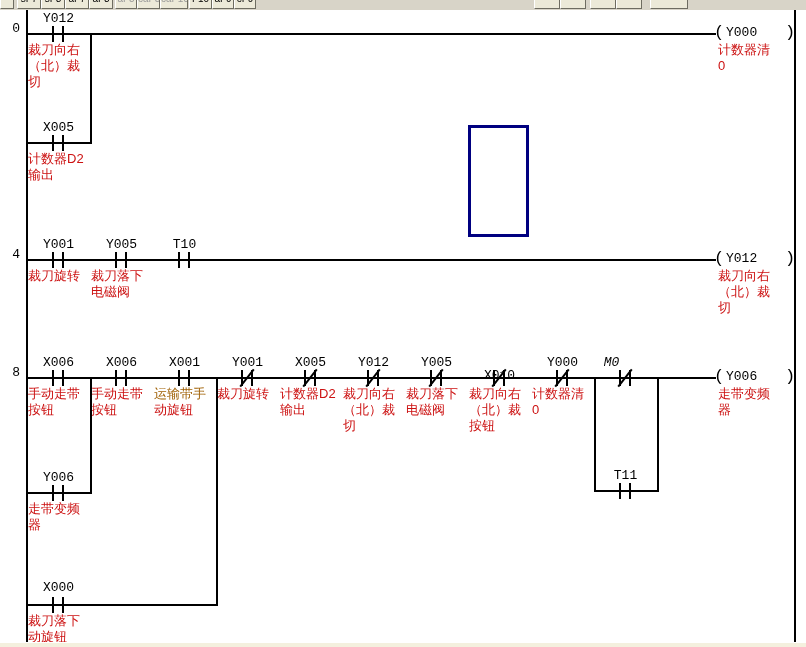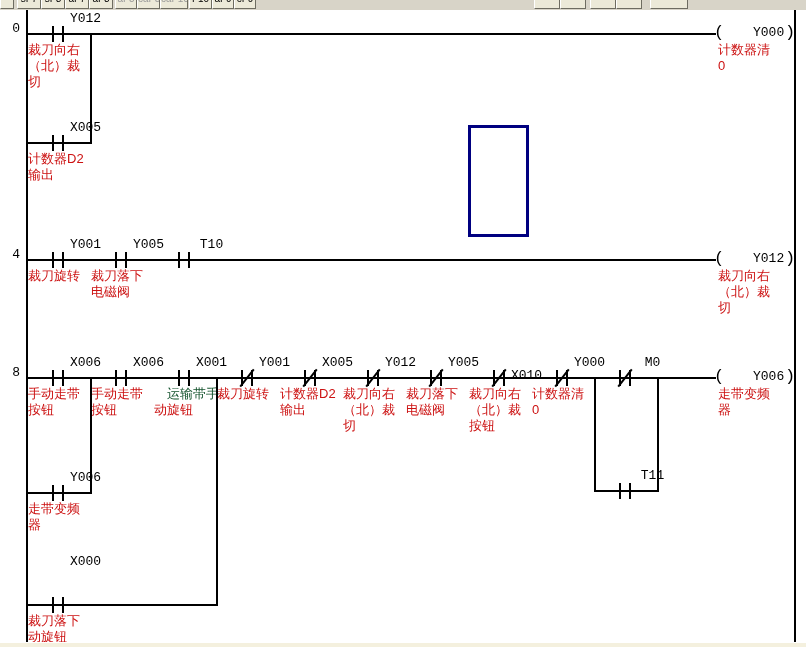--- a/index.html
+++ b/index.html
@@ -8,21 +8,21 @@
     overflow:hidden;font-family:"Liberation Sans",sans-serif;
     -webkit-font-smoothing:none;
   }
   .mono{font-family:"Liberation Mono","DejaVu Sans Mono",monospace;}
   #toolbar{position:absolute;left:0;top:0;width:806px;height:10px;overflow:hidden;
     border-bottom:1px solid #9c9a8e;}
   .tbtn{position:absolute;top:-12px;height:21px;box-sizing:border-box;
     border:1px solid;border-color:#ffffff #6e6c61 #6e6c61 #ffffff;
     font-size:10px;text-align:center;line-height:19px;overflow:hidden;
     font-family:"Liberation Sans",sans-serif;}
-  .devname{position:absolute;font-size:13px;text-align:center;color:#000;padding-left:27px;}
+  .devname{position:absolute;font-size:13px;text-align:center;color:#000;}
   .comm{position:absolute;font-size:13px;white-space:nowrap;line-height:16px;}
   .step{position:absolute;font-size:13px;color:#000;text-align:right;}
   .coilpar{position:absolute;font-size:17px;color:#000;}
 </style>
 </head>
 <body>
 
 <div id="screen">
   <div id="toolbar" style="background: rgb(216, 212, 200);">
       <div class="tbtn" style="left: 0px; width: 14px; background: rgb(236, 233, 216); color: rgb(0, 0, 0);"></div>
@@ -113,21 +113,21 @@
       <div style="position: absolute; left: 35px; top: 5px; width: 2px; height: 16px; background: rgb(0, 0, 0);"></div>
     </div>
     <div class="devname mono" style="left: 90px; top: 355px; width: 63px;">X006</div>
     <div class="comm" style="left: 91px; top: 386px; color: rgb(204, 17, 17);">手动走带</div>
     <div class="comm" style="left: 91px; top: 402px; color: rgb(204, 17, 17);">按钮</div>
     <div style="position: absolute; left: 153px; top: 365px; width: 63px; height: 26px;">
       <div style="position: absolute; left: 25px; top: 5px; width: 2px; height: 16px; background: rgb(0, 0, 0);"></div>
       <div style="position: absolute; left: 35px; top: 5px; width: 2px; height: 16px; background: rgb(0, 0, 0);"></div>
     </div>
     <div class="devname mono" style="left: 153px; top: 355px; width: 63px;">X001</div>
-    <div class="comm" style="left: 154px; top: 386px; color: #14532d; margin-left: 13px;">运输带手</div>
+    <div class="comm" style="left: 154px; top: 386px; color: #a16207;">运输带手</div>
     <div class="comm" style="left: 154px; top: 402px; color: rgb(204, 17, 17);">动旋钮</div>
     <div style="position: absolute; left: 216px; top: 365px; width: 63px; height: 26px;">
       <div style="position: absolute; left: 25px; top: 5px; width: 2px; height: 16px; background: rgb(0, 0, 0);"></div>
       <div style="position: absolute; left: 35px; top: 5px; width: 2px; height: 16px; background: rgb(0, 0, 0);"></div>
       <div style="position: absolute; left: 20px; top: 12px; width: 22px; height: 2px; background: rgb(0, 0, 0); transform: rotate(-52deg);"></div>
     </div>
     <div class="devname mono" style="left: 216px; top: 355px; width: 63px;">Y001</div>
     <div class="comm" style="left: 217px; top: 386px; color: rgb(204, 17, 17);">裁刀旋转</div>
     <div style="position: absolute; left: 279px; top: 365px; width: 63px; height: 26px;">
       <div style="position: absolute; left: 25px; top: 5px; width: 2px; height: 16px; background: rgb(0, 0, 0);"></div>
@@ -169,21 +169,21 @@
       <div style="position: absolute; left: 20px; top: 12px; width: 22px; height: 2px; background: rgb(0, 0, 0); transform: rotate(-52deg);"></div>
     </div>
     <div class="devname mono" style="left: 531px; top: 355px; width: 63px;">Y000</div>
     <div class="comm" style="left: 532px; top: 386px; color: rgb(204, 17, 17);">计数器清</div>
     <div class="comm" style="left: 532px; top: 402px; color: rgb(204, 17, 17);">0</div>
     <div style="position: absolute; left: 594px; top: 365px; width: 63px; height: 26px;">
       <div style="position: absolute; left: 25px; top: 5px; width: 2px; height: 16px; background: rgb(0, 0, 0);"></div>
       <div style="position: absolute; left: 35px; top: 5px; width: 2px; height: 16px; background: rgb(0, 0, 0);"></div>
       <div style="position: absolute; left: 20px; top: 12px; width: 22px; height: 2px; background: rgb(0, 0, 0); transform: rotate(-52deg);"></div>
     </div>
-    <div class="devname mono" style="left: 594px; top: 355px; width: 63px;">M0</div>
+    <div class="devname mono" style="left: 580px; top: 355px; width: 63px; font-style: italic;">M0</div>
     <div style="position: absolute; left: 714px; top: 365px; width: 80px; height: 26px;">
       <div class="coilpar mono" style="left: 0px; top: 2px;">(</div>
       <div class="devname mono" style="left: 12px; top: 4px; width: 60px; text-align: left;">Y006</div>
       <div class="coilpar mono" style="left: 71px; top: 2px;">)</div>
     </div>
     <div class="comm" style="left: 718px; top: 386px; color: rgb(204, 17, 17);">走带变频</div>
     <div class="comm" style="left: 718px; top: 402px; color: rgb(204, 17, 17);">器</div>
     <div style="position: absolute; left: 26px; top: 492px; width: 66px; height: 2px; background: rgb(0, 0, 0);"></div>
     <div style="position: absolute; left: 90px; top: 377px; width: 2px; height: 117px; background: rgb(0, 0, 0);"></div>
     <div style="position: absolute; left: 27px; top: 480px; width: 63px; height: 26px;">
@@ -192,21 +192,21 @@
     </div>
     <div class="devname mono" style="left: 27px; top: 470px; width: 63px;">Y006</div>
     <div class="comm" style="left: 28px; top: 501px; color: rgb(204, 17, 17);">走带变频</div>
     <div class="comm" style="left: 28px; top: 517px; color: rgb(204, 17, 17);">器</div>
     <div style="position: absolute; left: 26px; top: 604px; width: 192px; height: 2px; background: rgb(0, 0, 0);"></div>
     <div style="position: absolute; left: 216px; top: 377px; width: 2px; height: 229px; background: rgb(0, 0, 0);"></div>
     <div style="position: absolute; left: 27px; top: 592px; width: 63px; height: 26px;">
       <div style="position: absolute; left: 25px; top: 5px; width: 2px; height: 16px; background: rgb(0, 0, 0);"></div>
       <div style="position: absolute; left: 35px; top: 5px; width: 2px; height: 16px; background: rgb(0, 0, 0);"></div>
     </div>
-    <div class="devname mono" style="left: 27px; top: 554px; width: 63px;">X000</div>
+    <div class="devname mono" style="left: 27px; top: 580px; width: 63px;">X000</div>
     <div class="comm" style="left: 28px; top: 613px; color: rgb(204, 17, 17);">裁刀落下</div>
     <div class="comm" style="left: 28px; top: 629px; color: rgb(204, 17, 17);">动旋钮</div>
     <div style="position: absolute; left: 594px; top: 490px; width: 65px; height: 2px; background: rgb(0, 0, 0);"></div>
     <div style="position: absolute; left: 657px; top: 377px; width: 2px; height: 115px; background: rgb(0, 0, 0);"></div>
     <div style="position: absolute; left: 594px; top: 377px; width: 2px; height: 115px; background: rgb(0, 0, 0);"></div>
     <div style="position: absolute; left: 594px; top: 478px; width: 63px; height: 26px;">
       <div style="position: absolute; left: 25px; top: 5px; width: 2px; height: 16px; background: rgb(0, 0, 0);"></div>
       <div style="position: absolute; left: 35px; top: 5px; width: 2px; height: 16px; background: rgb(0, 0, 0);"></div>
     </div>
     <div class="devname mono" style="left: 594px; top: 468px; width: 63px;">T11</div>

